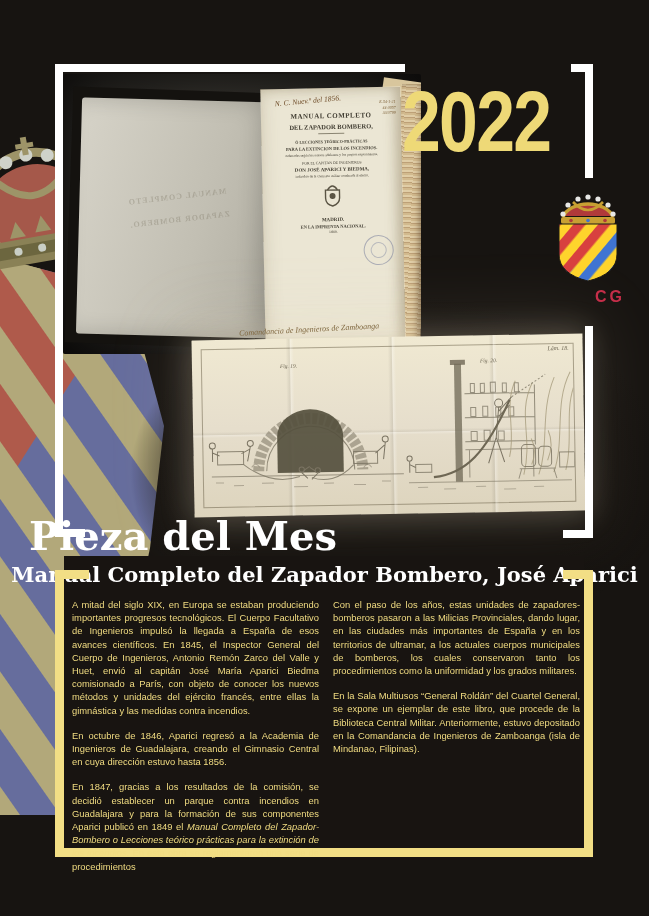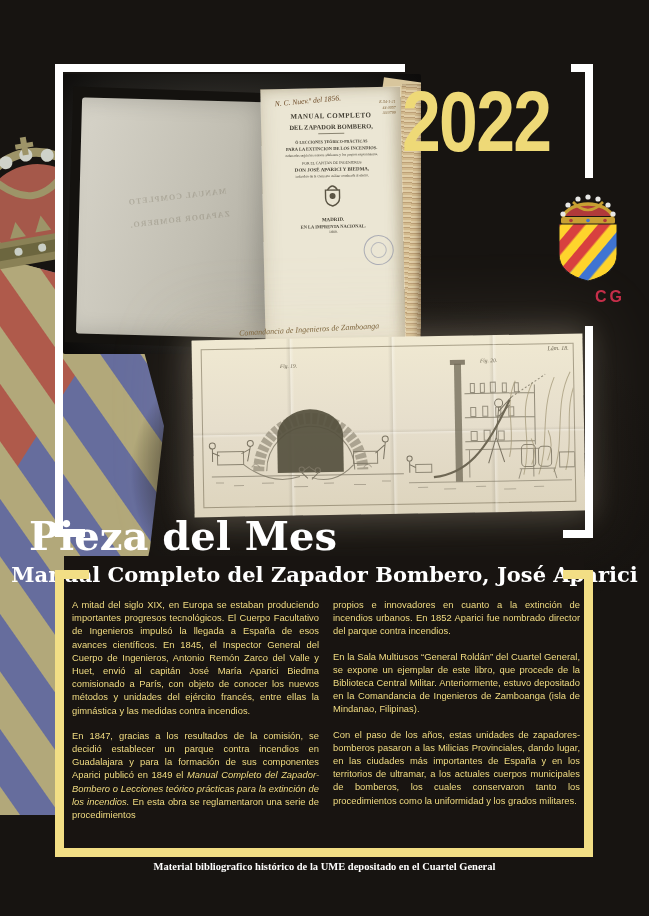--- a/index.html
+++ b/index.html
@@ -314,24 +314,23 @@
 
   <div class="abs ybar" style="left:55px;top:570px;width:34px;height:9px;"></div>
   <div class="abs ybar" style="left:563px;top:570px;width:30px;height:9px;"></div>
   <div class="abs ybar" style="left:55px;top:570px;width:9px;height:287px;"></div>
   <div class="abs ybar" style="left:584px;top:570px;width:9px;height:287px;"></div>
   <div class="abs ybar" style="left:55px;top:848px;width:538px;height:9px;"></div>
 
   <div class="abs body-text">
     <div class="col">
       <p><span>A mitad del siglo XIX, en Europa se estaban produciendo importantes progresos tecnológicos. El Cuerpo Facultativo de Ingenieros impulsó la llegada a España de esos avances científicos. En 1845, el Inspector General del Cuerpo de Ingenieros, Antonio Remón Zarco del Valle y Huet, envió al capitán José María Aparici Biedma comisionado a París, con objeto de conocer los nuevos métodos y unidades del ejército francés, entre ellas la gimnástica y las medidas contra incendios.</span></p>
+      <p><span>En octubre de 1846, Aparici regresó a la Academia de Ingenieros de Guadalajara, creando el Gimnasio Central en cuya dirección estuvo hasta 1856.</span></p>
       <p><span>En 1847, gracias a los resultados de la comisión, se decidió establecer un parque contra incendios en Guadalajara y para la formación de sus componentes Aparici publicó en 1849 el </span><span class="it">Manual Completo del Zapador-Bombero o Lecciones teórico prácticas para la extinción de los incendios.</span><span> En esta obra se reglamentaron una serie de procedimientos</span></p>
     </div>
     <div class="col">
-      <p><span>propios e innovadores en cuanto a la extinción de incendios urbanos. En 1852 Aparici fue nombrado director del parque contra incendios.</span></p>
+      <p><span>Con el paso de los años, estas unidades de zapadores-bomberos pasaron a las Milicias Provinciales, dando lugar, en las ciudades más importantes de España y en los territorios de ultramar, a los actuales cuerpos municipales de bomberos, los cuales conservaron tanto los procedimientos como la uniformidad y los grados militares.</span></p>
       <p><span>En la Sala Multiusos “General Roldán” del Cuartel General, se expone un ejemplar de este libro, que procede de la Biblioteca Central Militar. Anteriormente, estuvo depositado en la Comandancia de Ingenieros de Zamboanga (isla de Mindanao, Filipinas).</span></p>
-      <p><span>Con el paso de los años, estas unidades de zapadores-bomberos pasaron a las Milicias Provinciales, dando lugar, en las ciudades más importantes de España y en los territorios de ultramar, a los actuales cuerpos municipales de bomberos, los cuales conservaron tanto los procedimientos como la uniformidad y los grados militares.</span></p>
     </div>
   </div>
 
-  <div class="abs footer-text">Material bibliografico histórico de la UME depositado en el Cuartel General</div>
 
 </div>
 
 </body></html>

